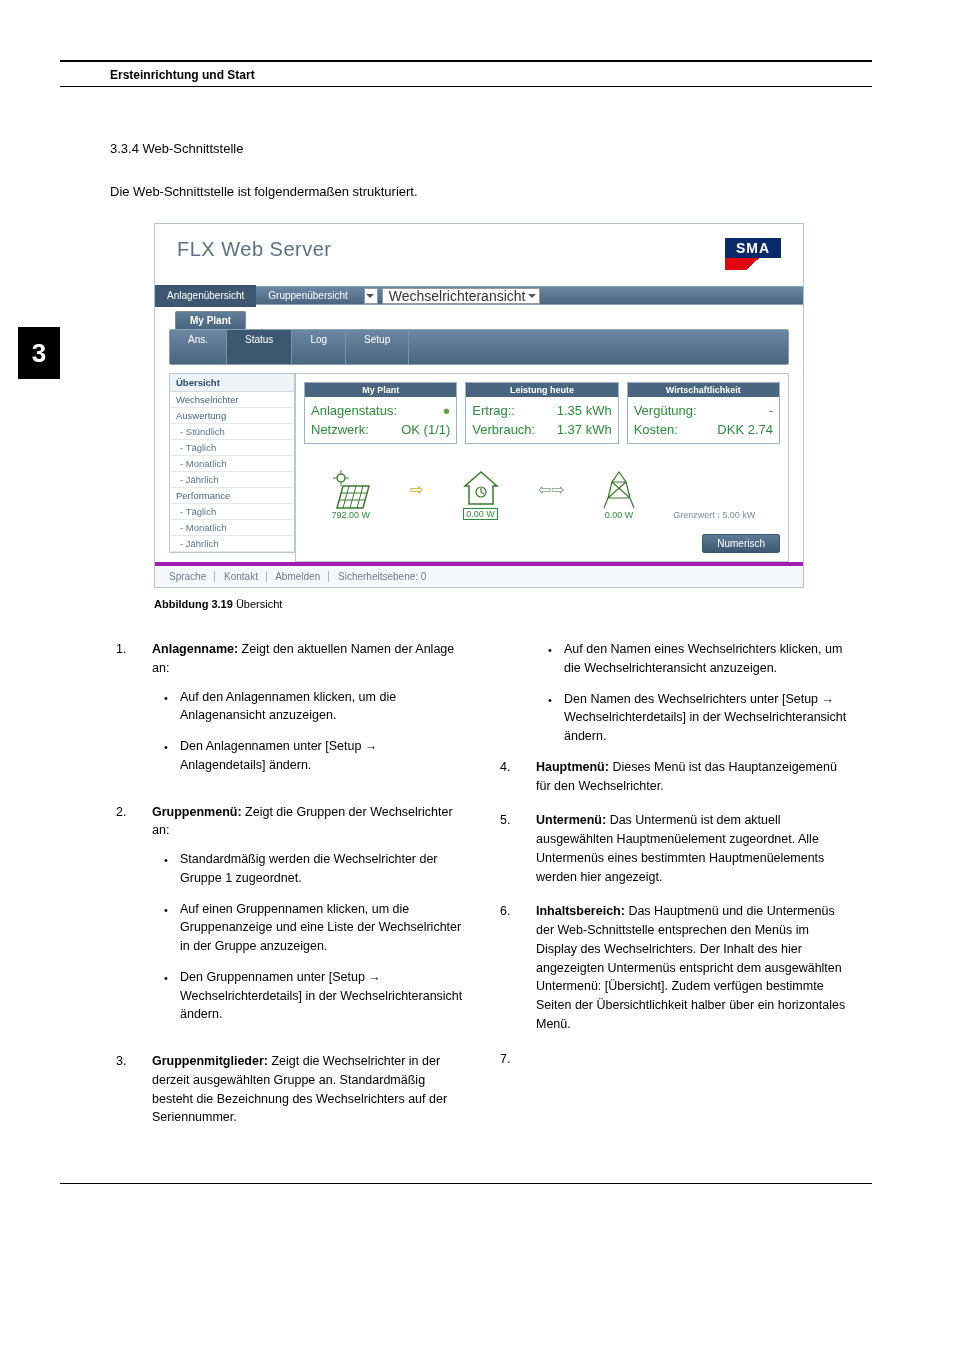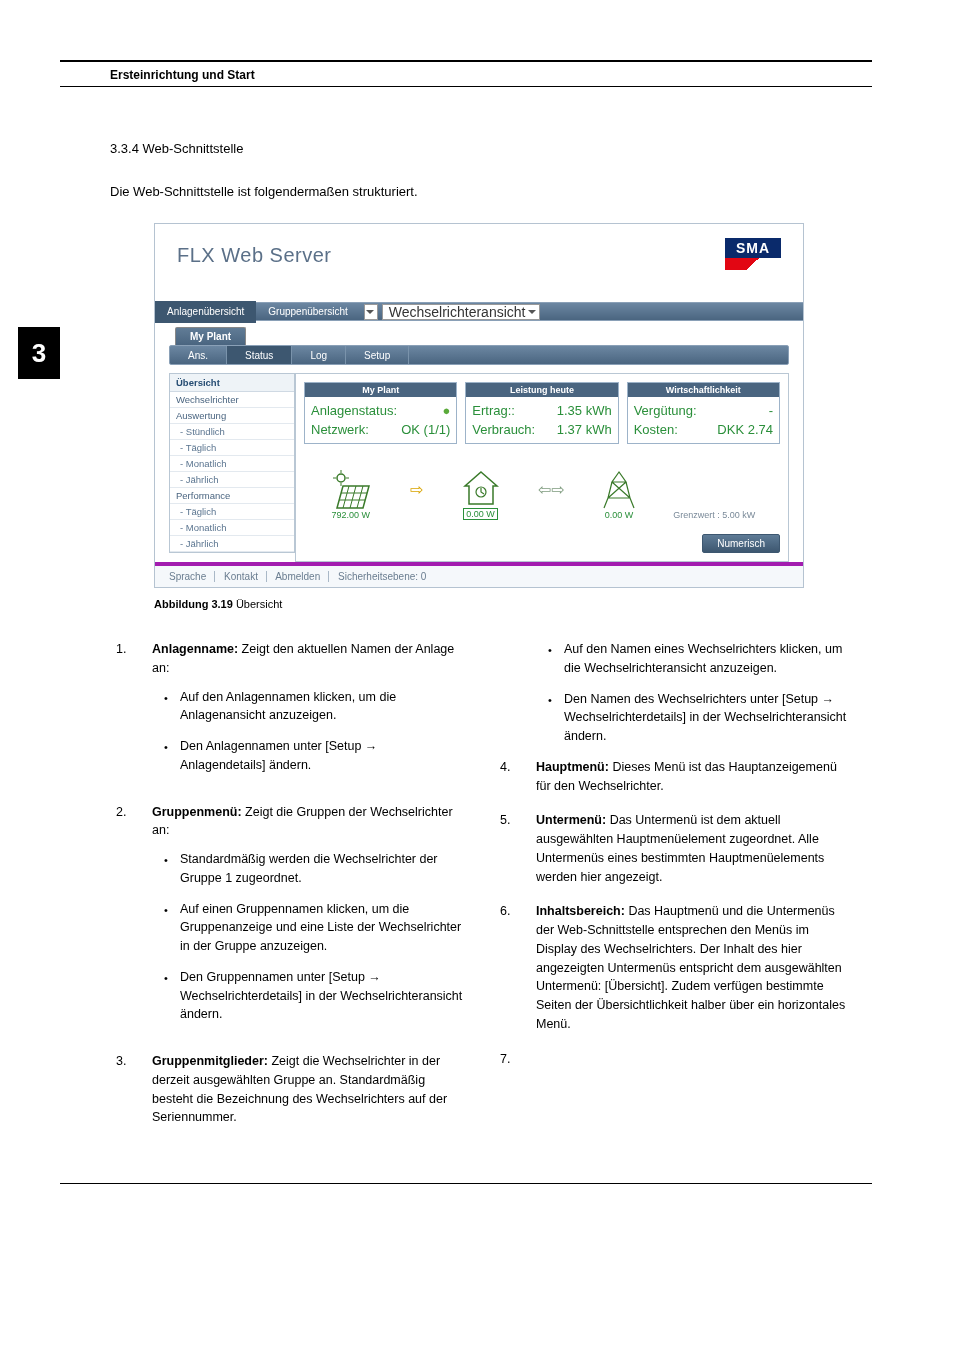--- a/index.html
+++ b/index.html
@@ -51,22 +51,22 @@
     width: 650px;
     margin: 0 auto;
     border: 1px solid #b5c3d1;
     background: #fff;
     font-size: 10px;
     color: #333;
   }
   .ss-header {
     display: flex;
     justify-content: space-between;
-    align-items: center;
-    padding: 14px 22px 30px 22px;
+    align-items: flex-start;
+    padding: 14px 22px 14px 22px;
   }
   .ss-title { font-size: 20px; color: #5b7088; font-weight: 300; letter-spacing: .5px;}
   .sma-logo {
     width: 56px;
     height: 34px;
     display: flex;
     flex-direction: column;
   }
   .sma-logo-top {
     background: #0a2a6b;
@@ -123,21 +123,21 @@
     padding:3px 14px;
     display:inline-block;
     border-radius:2px 2px 0 0;
     margin-left:6px;
     font-weight:bold;
   }
   .ss-sub-tabs {
     display:flex;
     border:1px solid #8aa0b7;
     background: linear-gradient(#6c87a2,#4a6580);
-    height:20px;
+    height:36px;
     border-radius:2px;
   }
   .ss-sub-tabs span {
      color:#fff; font-size:10px; line-height:20px; padding:0 18px; border-right:1px solid #7a93ab;
   }
   .ss-sub-tabs span.active { background:#3d5770; }
   .ss-cols { display:flex; gap:0; margin-top:8px; align-items:flex-start;}
   .ss-side {
     width: 126px;
     border: 1px solid #b9c7d4;

